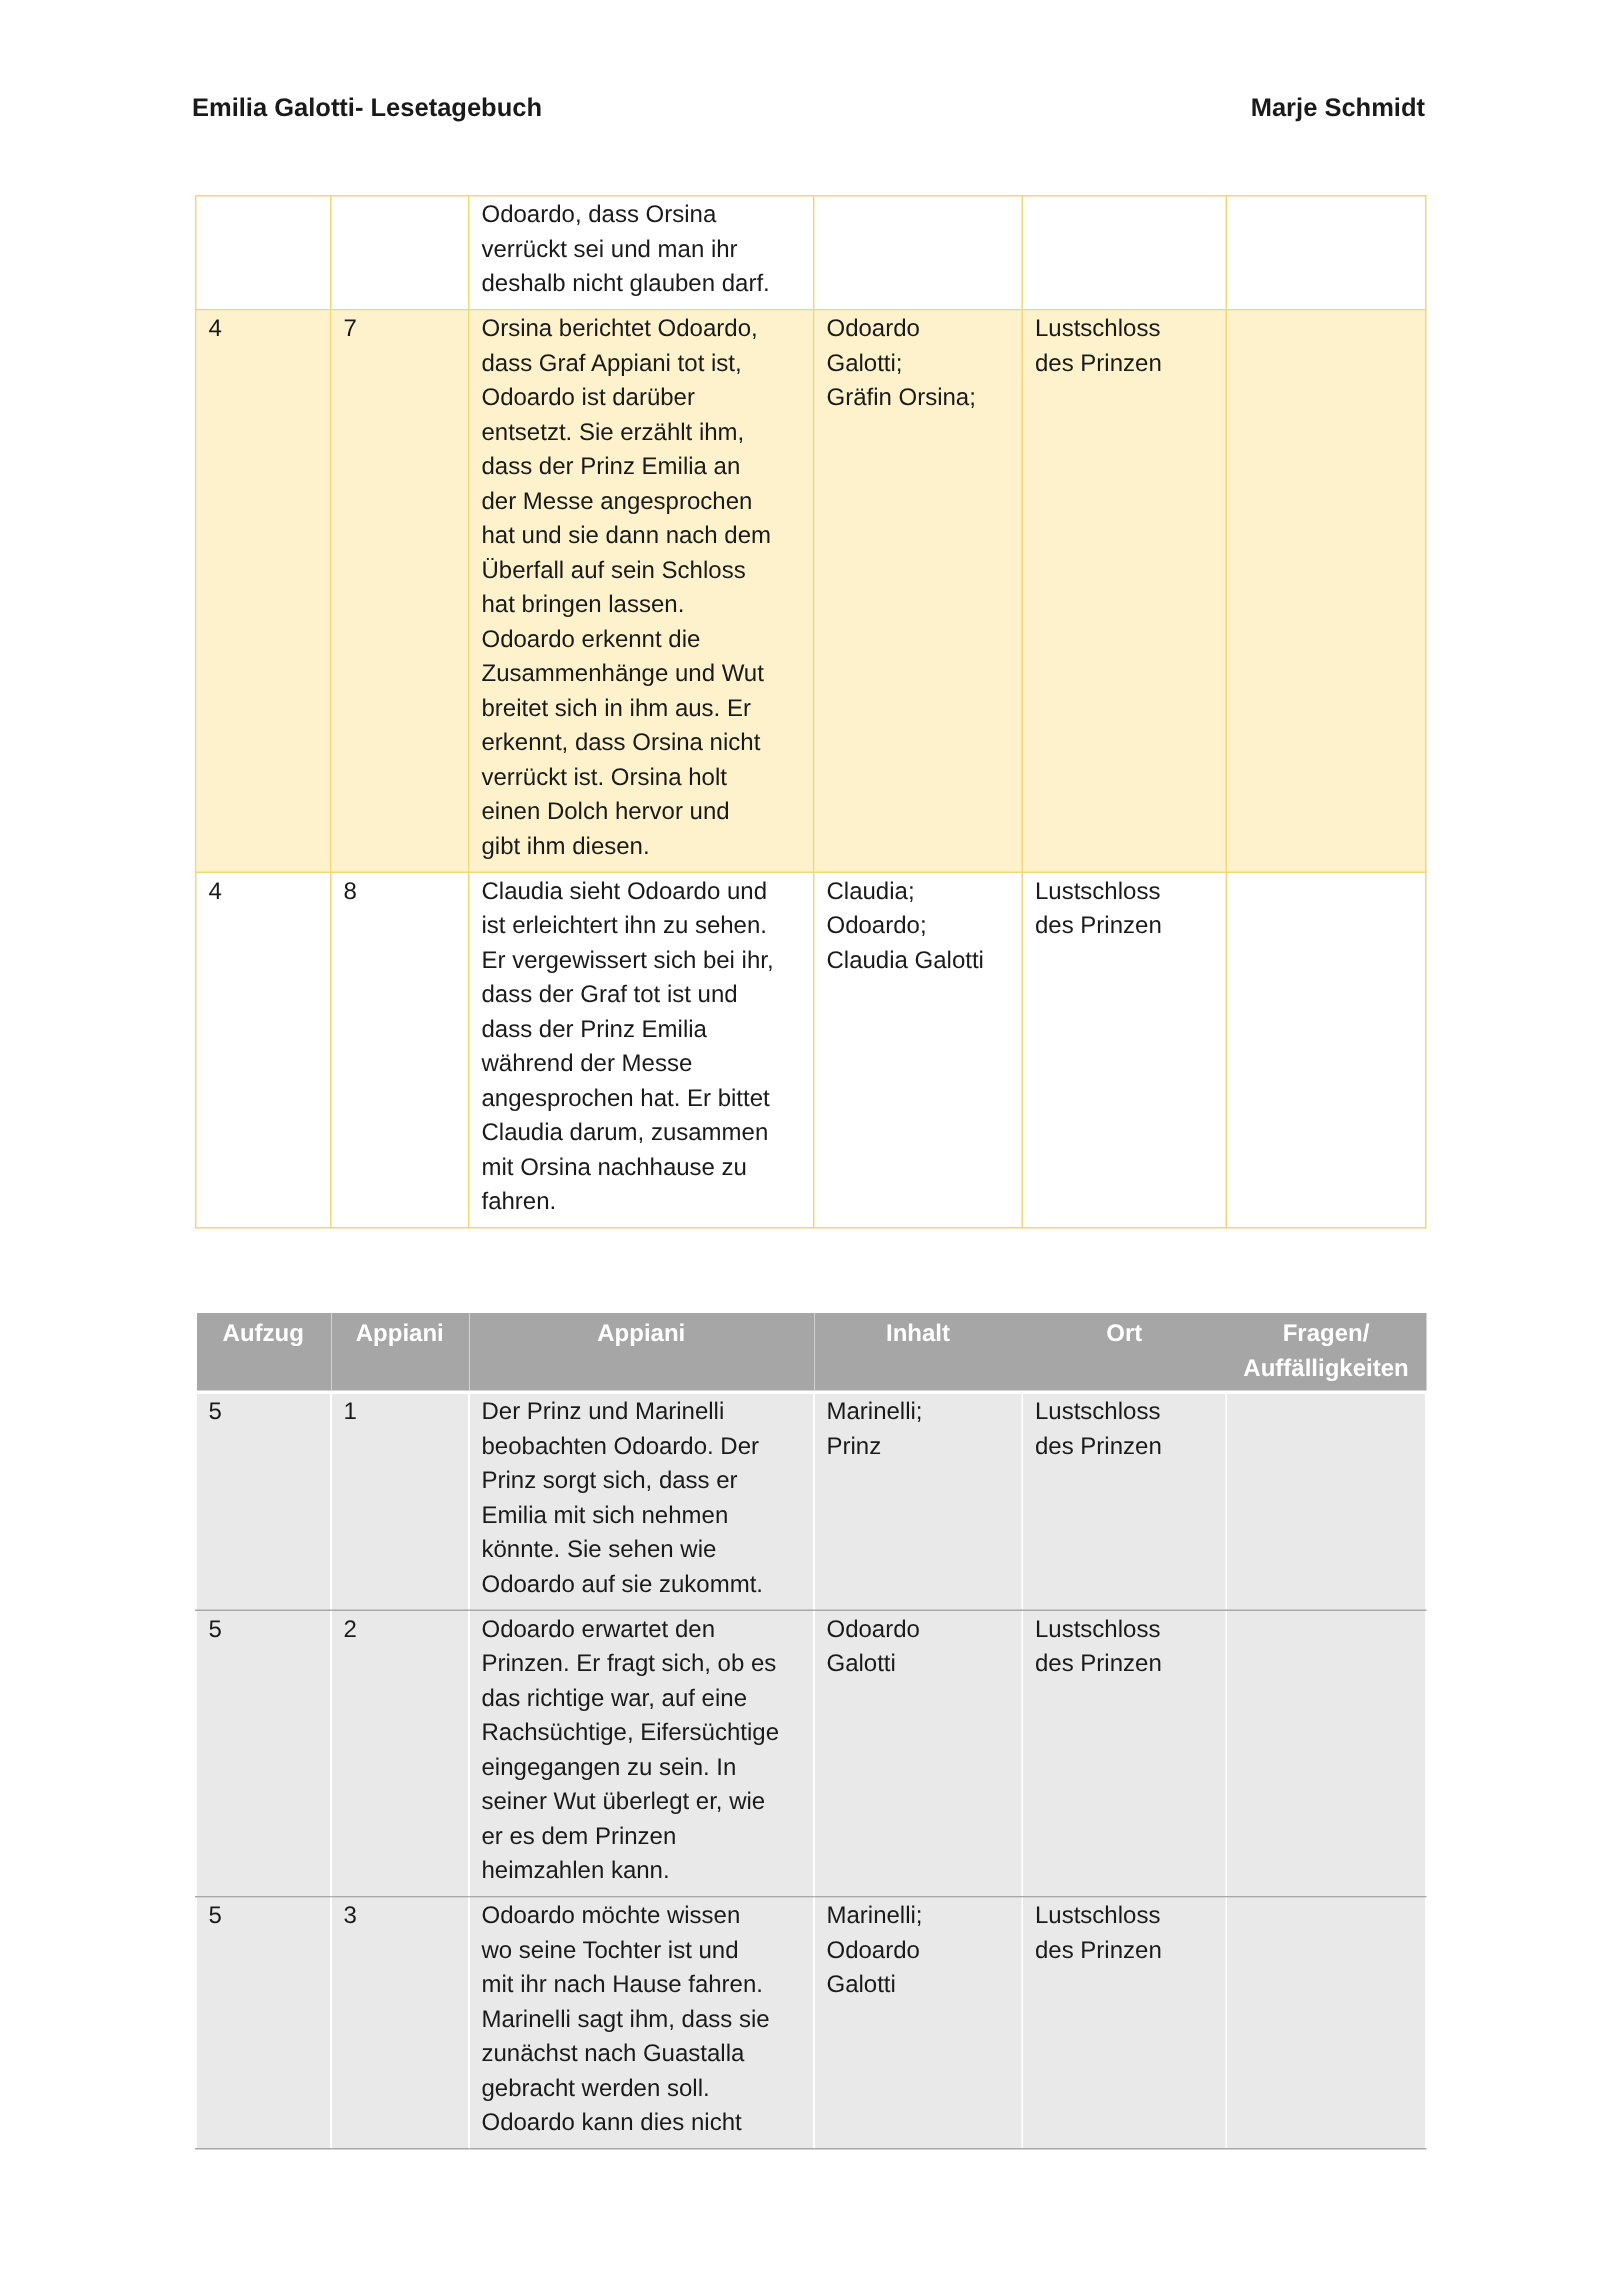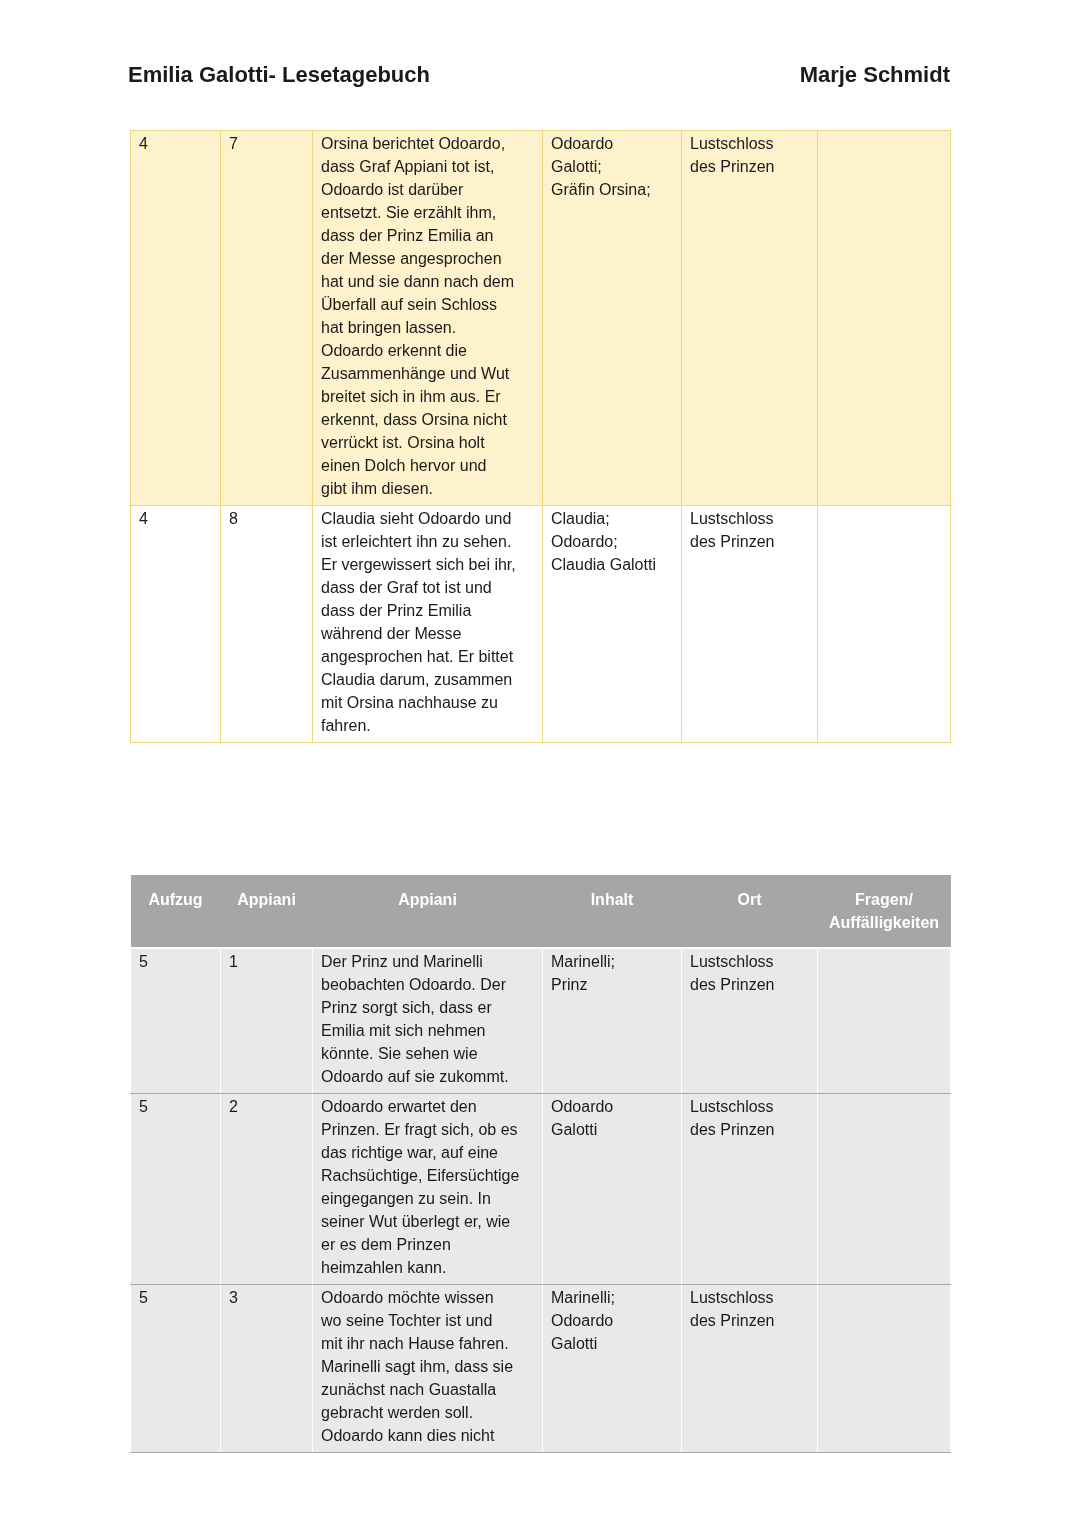--- a/index.html
+++ b/index.html
@@ -16,21 +16,21 @@
     overflow: hidden;
   }
   .doc-header {
     position: absolute;
     top: 62px;
     left: 128px;
     width: 822px;
     display: flex;
     justify-content: space-between;
     align-items: baseline;
-    font-size: 22px;
+    font-size: 17px;
   }
   .doc-header .title { font-weight: bold; }
   .doc-header .author { font-weight: bold; }
 
   table {
     position: absolute;
     left: 130px;
     border-collapse: collapse;
     table-layout: fixed;
     width: 820px;
@@ -51,21 +51,21 @@
   .t1 td { border: 1px solid #f0d77b; background: #ffffff; }
   .t1 tr.banded td { background: #fdf2cc; }
 
   
   .t2 { top: 875px; }
   .t2 th {
     background: #a6a6a6;
     color: #ffffff;
     font-weight: bold;
     text-align: center;
-    padding: 13px 4px;
+    padding: 3px 4px;
     border: none;
   }
   .t2 td {
     background: #e9e9e9;
     border-left: 1px solid #ffffff;
     border-right: 1px solid #ffffff;
     border-top: 1px solid #a8a8a8;
     border-bottom: 1px solid #a8a8a8;
   }
   .t2 tbody tr:first-child td { border-top: 2px solid #ffffff; }
@@ -81,20 +81,30 @@
 <table class="t1">
   <colgroup>
     <col style="width:90px">
       <col style="width:92px">
       <col style="width:230px">
     <col style="width:139px">
       <col style="width:136px">
       <col style="width:133px">
   </colgroup>
   <tbody>
+    <tr>
+      <td></td>
+      <td></td>
+      <td>Odoardo, dass Orsina
+verrückt sei und man ihr
+deshalb nicht glauben darf.</td>
+      <td></td>
+      <td></td>
+      <td></td>
+    </tr>
     <tr class="banded">
       <td>4</td>
       <td>7</td>
       <td>Orsina berichtet Odoardo,
 dass Graf Appiani tot ist,
 Odoardo ist darüber
 entsetzt. Sie erzählt ihm,
 dass der Prinz Emilia an
 der Messe angesprochen
 hat und sie dann nach dem

